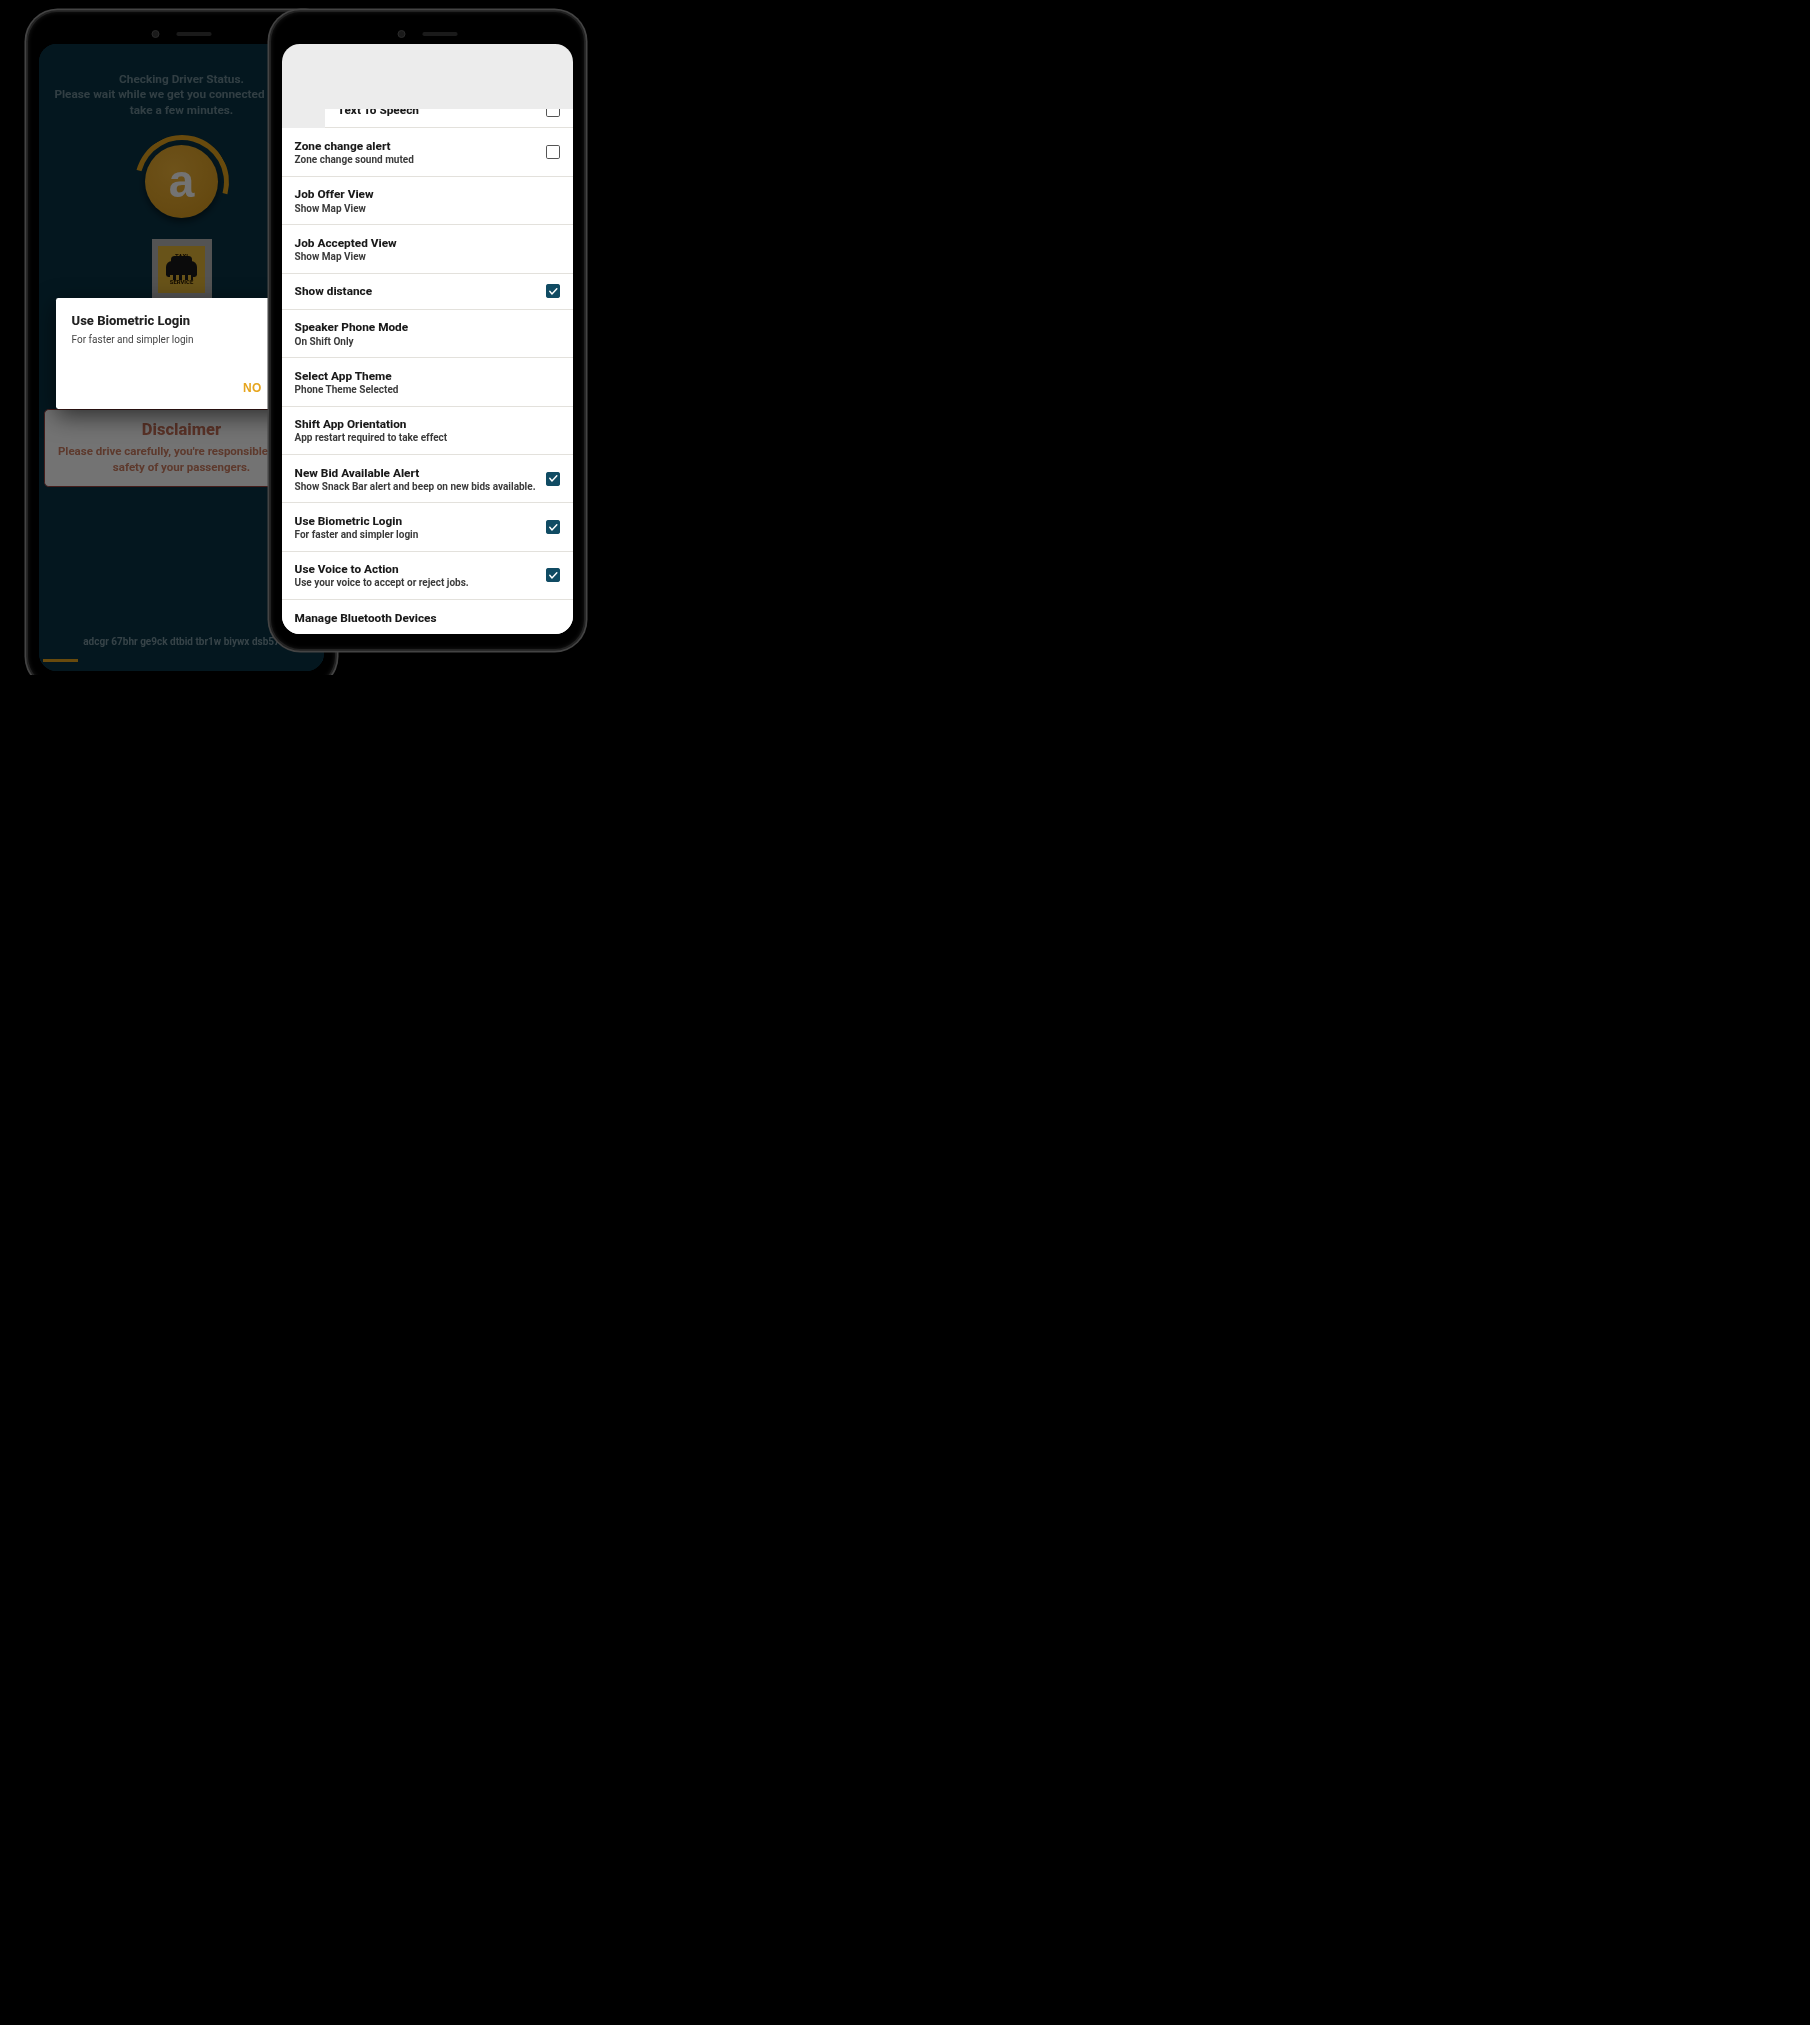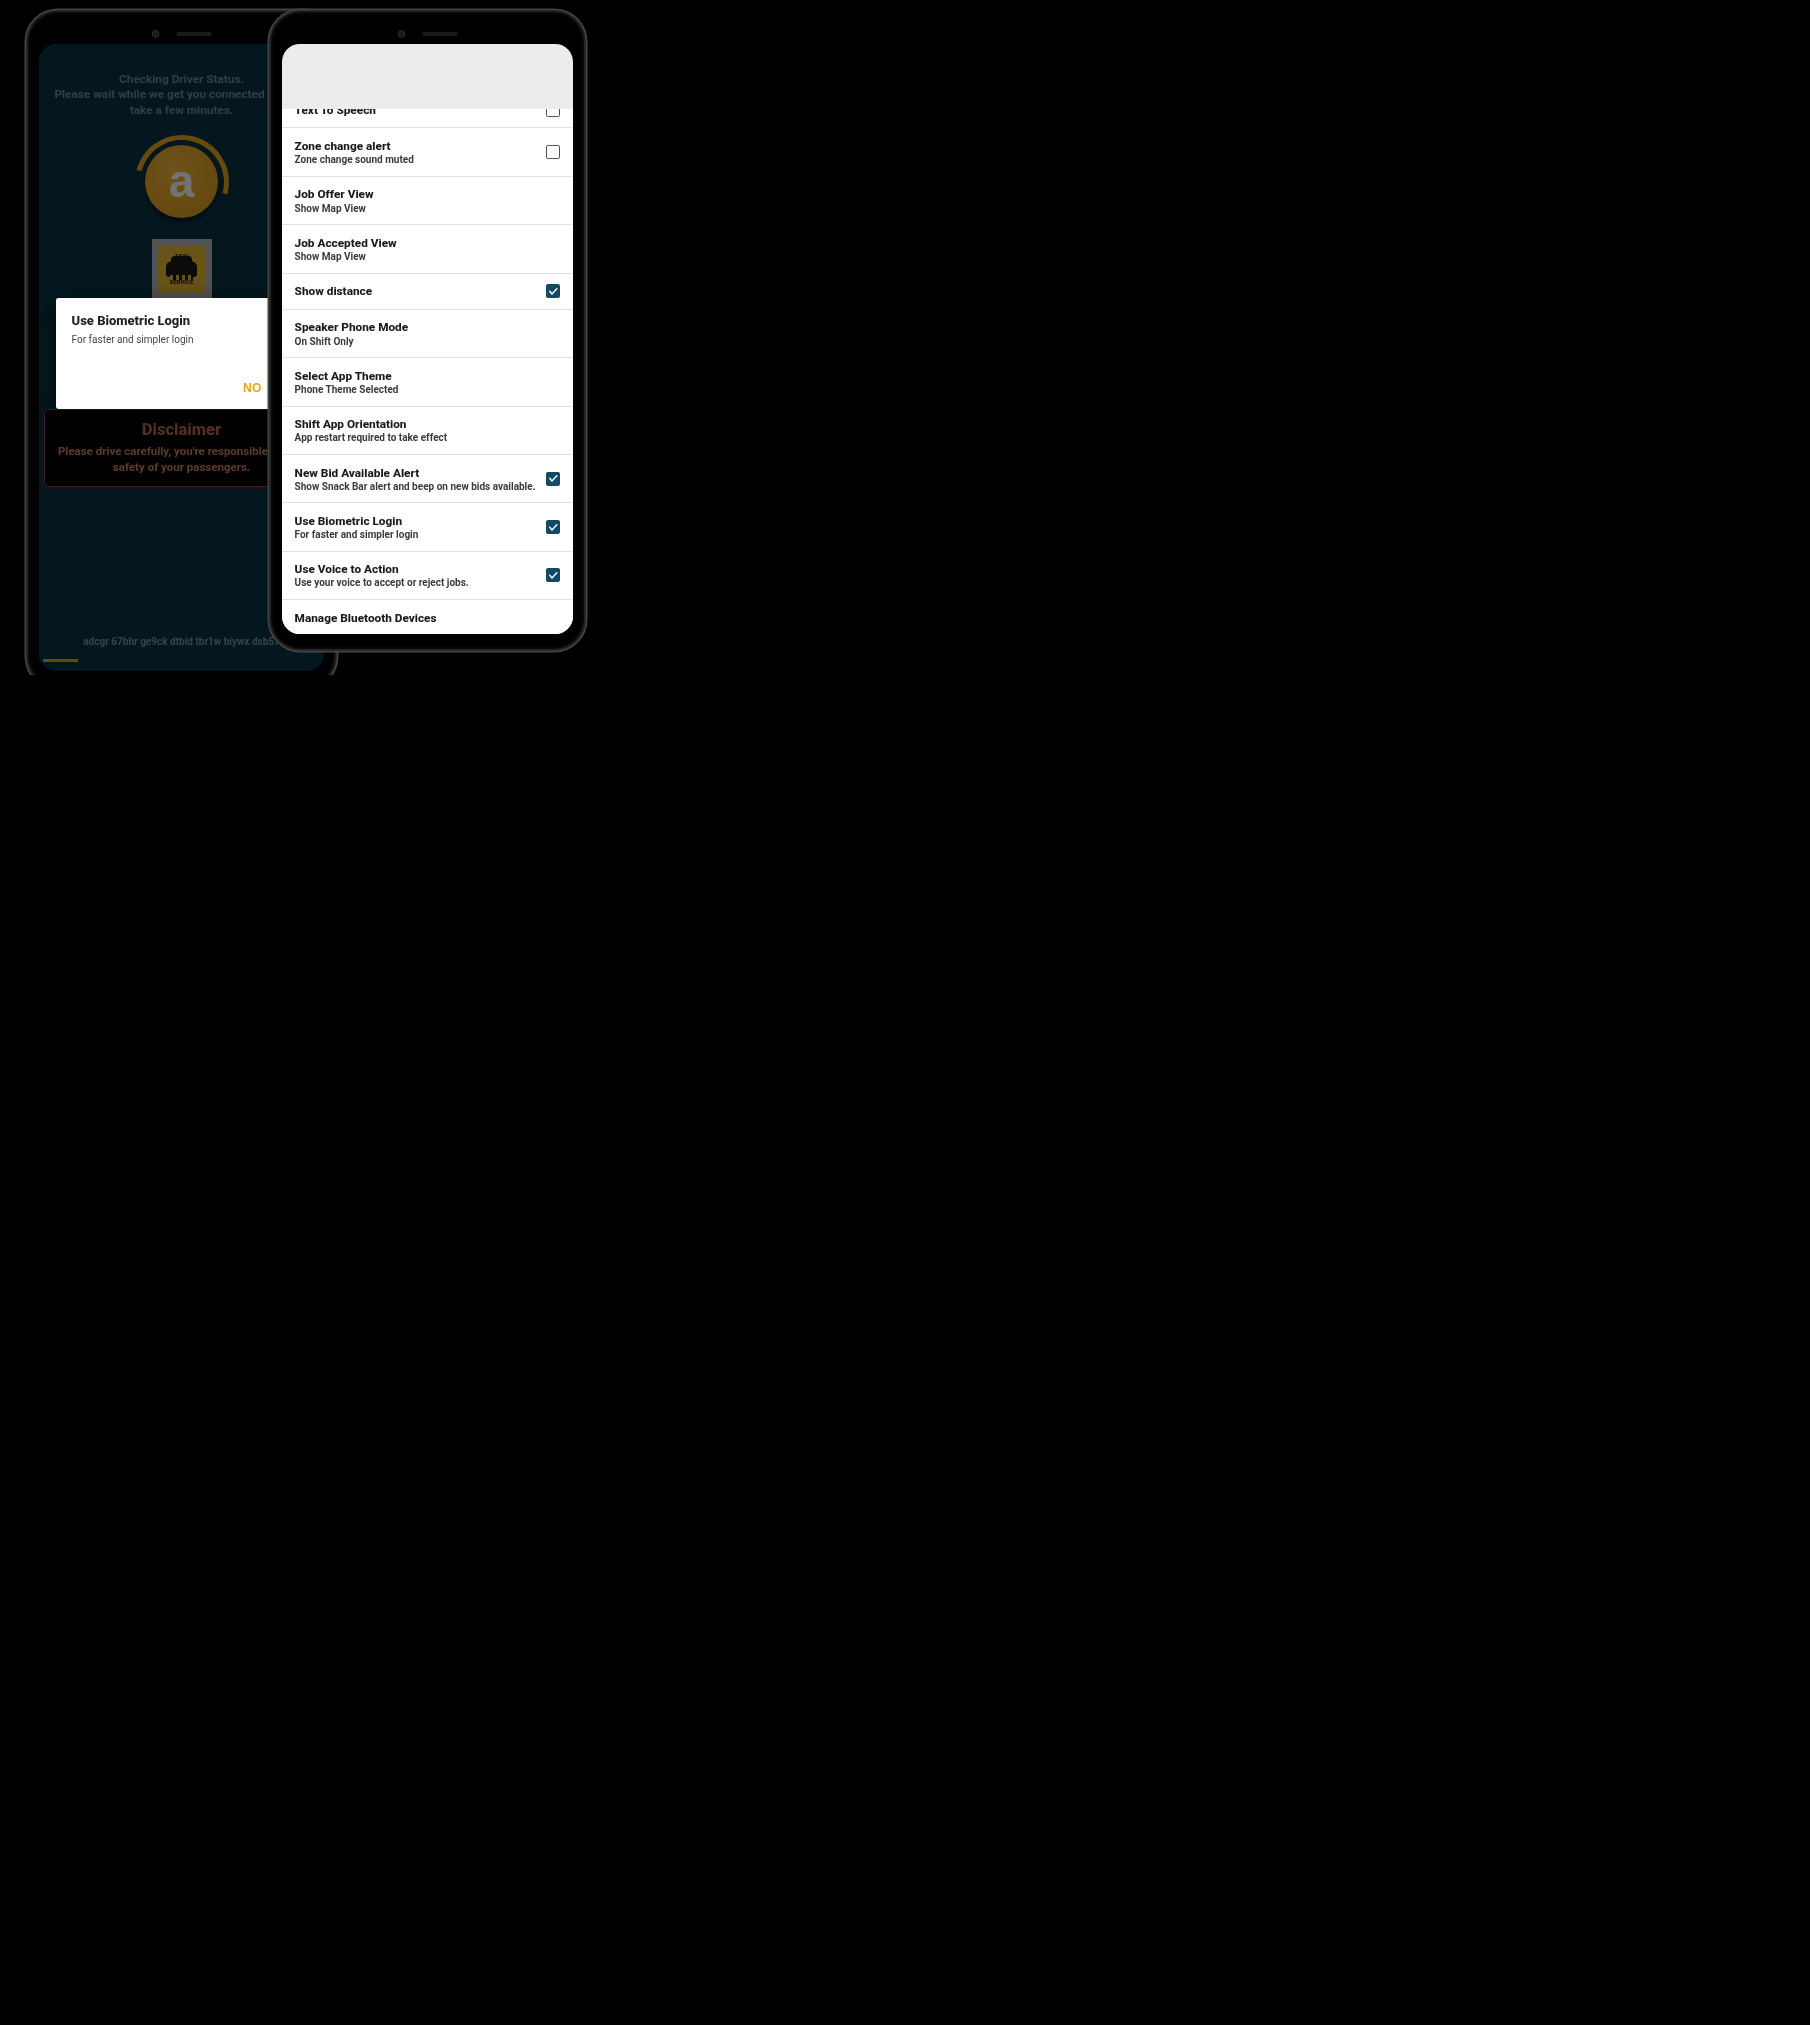--- a/index.html
+++ b/index.html
@@ -64,21 +64,21 @@
   .taxi-inner {
     width:47px; height:47px; background:#e7b838; display:flex; flex-direction:column; align-items:center; justify-content:center;
     font-size:5.9px; font-weight:800; color:#2a1a00;
   }
   .taxi-car { width:31px; height:16.5px; background:#1a1a1a; border-radius:5.9px 5.9px 2.4px 2.4px; margin:1.8px 0; position:relative;}
   .taxi-car::before { content:""; position:absolute; top:-4.7px; left:4.7px; width:21px; height:7px; background:#1a1a1a; border-radius:3.5px 3.5px 0 0;}
   .taxi-car::after { content:""; position:absolute; bottom:-2.4px; left:3.5px; width:23.6px; height:4.7px; background:repeating-linear-gradient(90deg,#e7b838 0 3px,#1a1a1a 3px 5.9px);}
 
   .disclaimer {
     position:absolute; left:5.9px; right:5.9px; top:365px;
-    background:#000000; border:0.6px solid #97403d; border-radius:4.7px;
+    background:#ffffff; border:0.6px solid #97403d; border-radius:4.7px;
     padding:10.6px 8.3px; text-align:center; color:#cf7f63;
   }
   .disclaimer h3 { color:#c67058; font-size:16.5px; font-weight:800; margin-bottom:4.7px;}
   .disclaimer p { font-size:11.5px; font-weight:700; line-height:1.35; }
   .footer-text {
     position:absolute; bottom:23.6px; left:0; right:0; text-align:center;
     color:#7a96a0; font-size:10px; font-weight:700;
   }
   .progress-bar { position:absolute; bottom:9.4px; left:0; right:0; height:3px; background:#0a3446;}
   .progress-fill { width:35px; height:100%; background:#e6a51e; margin-left:4.7px;}
@@ -117,21 +117,21 @@
   }
   .row.first { padding-top:2.4px; }
   .row-text .title { font-size:11.8px; font-weight:800; color:#1a1a1a; }
   .row-text .sub { font-size:10px; font-weight:700; color:#3b3b3b; margin-top:1.2px;}
   .cb {
     width:14px; height:14px; border:1.5px solid #555; border-radius:1.8px; flex-shrink:0;
     display:flex; align-items:center; justify-content:center;
   }
   .cb.checked { background:#104b63; border-color:#104b63; }
   .cb.checked svg { width:10.6px; height:10.6px; }
-  .row.partial-top { margin-top:-8.3px; }
+  .row.partial-top { margin-top:-8.3px;margin-left:43px; }
 </style>
 </head>
 <body>
 
 <div class="phone phone-left">
   <div class="notch">
       <span class="dot"></span>
       <span class="slit"></span>
     </div>
   <div class="screen">

